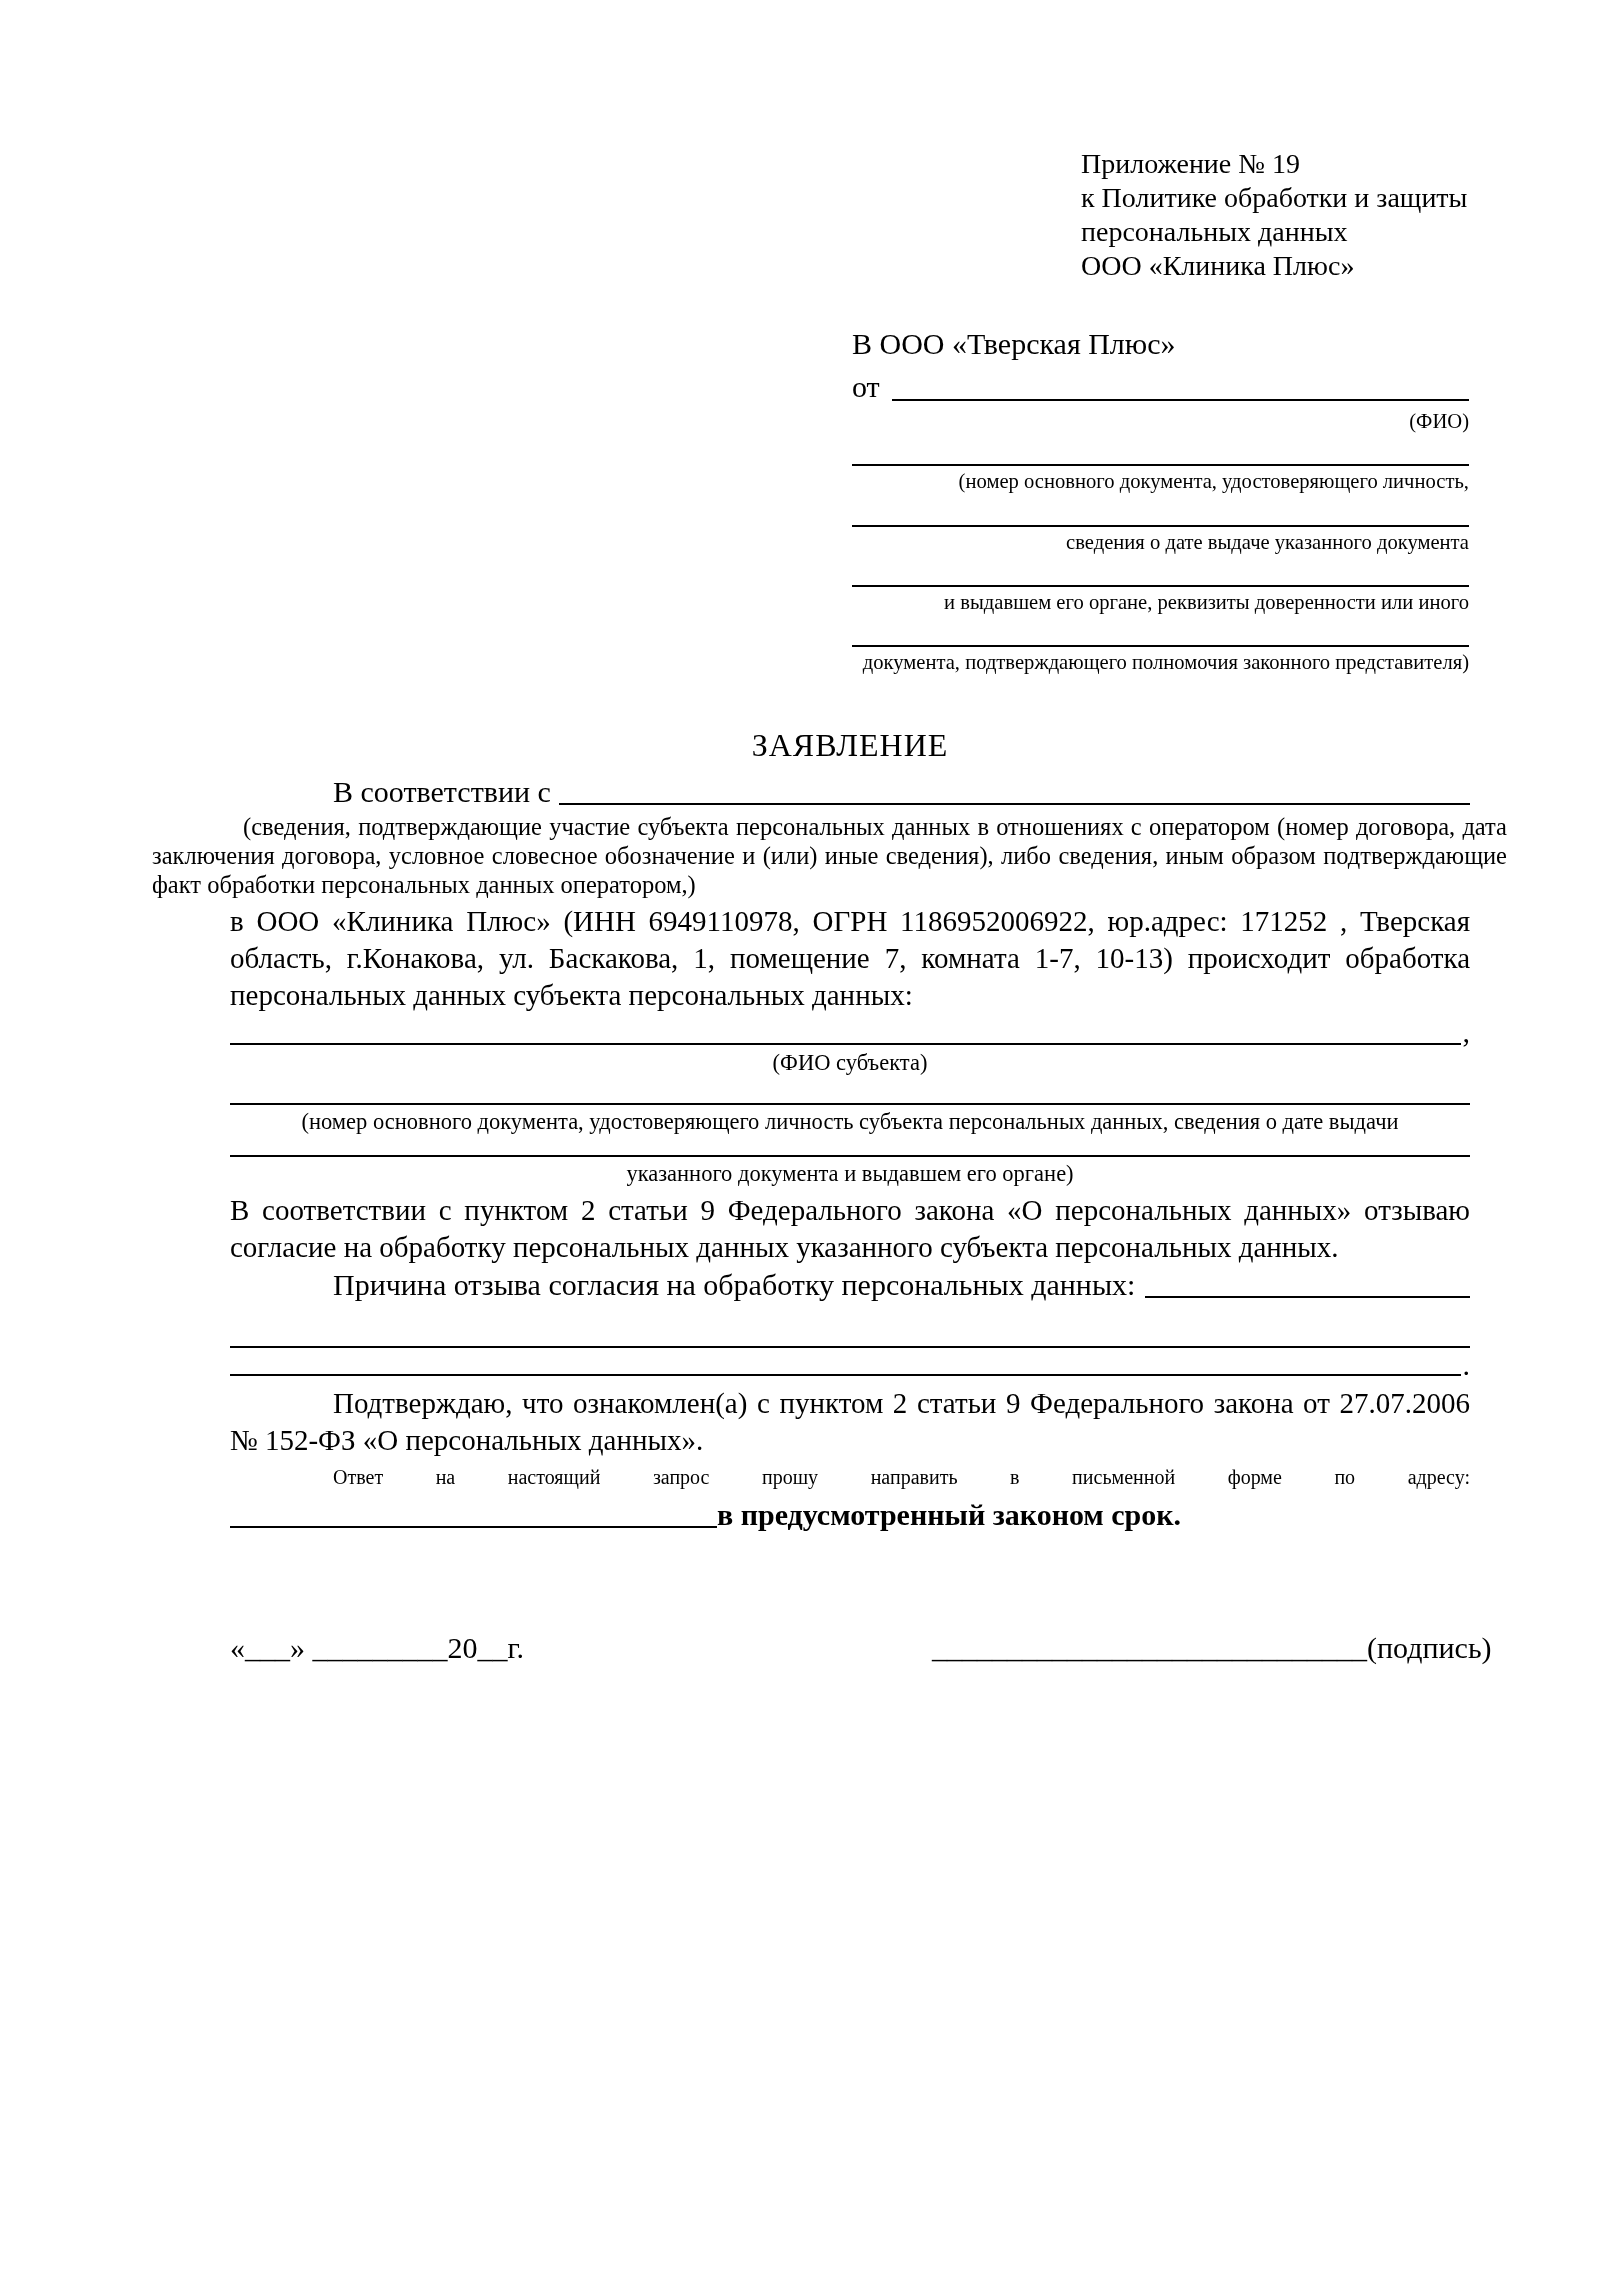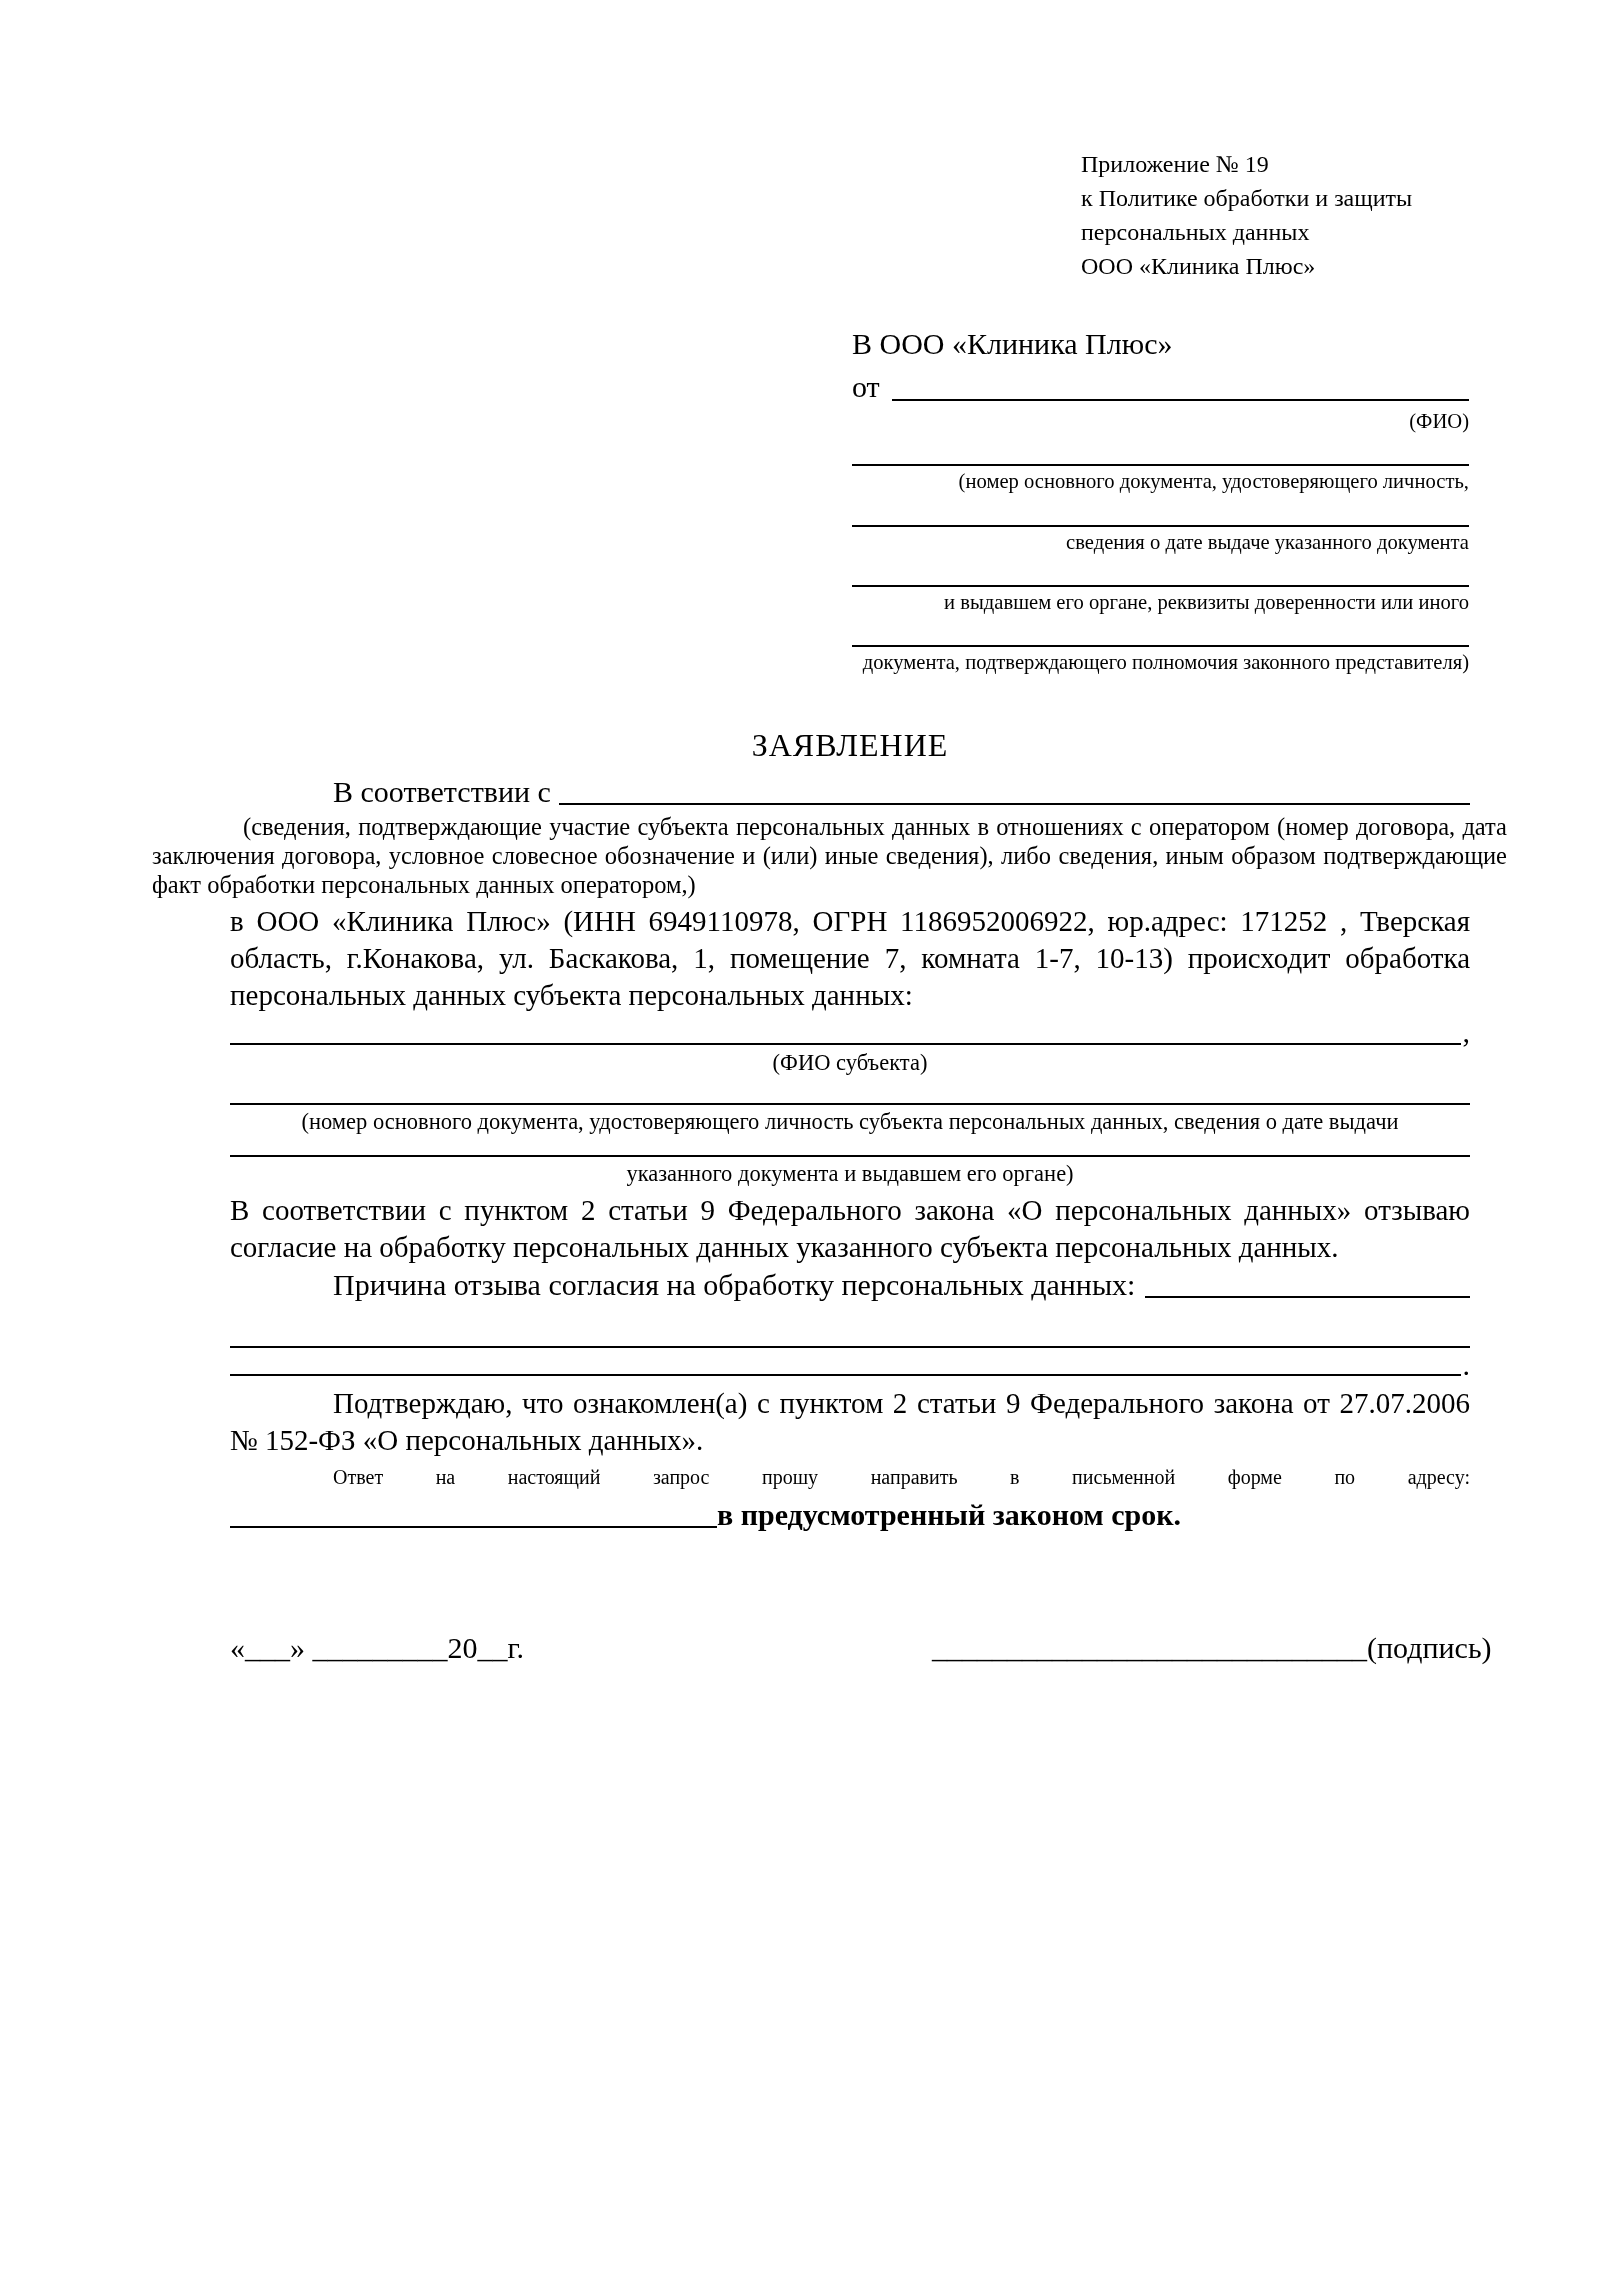--- a/index.html
+++ b/index.html
@@ -2,21 +2,21 @@
 <html><head>
 <meta charset="utf-8">
 <style>
   html,body{margin:0;padding:0;background:#ffffff;}
   .page{
     position:relative;width:1621px;height:2293px;background:#fff;color:#000;
     font-family:"Liberation Serif","DejaVu Serif",serif;
     box-sizing:border-box;padding:0 151px 0 230px;overflow:hidden;
   }
   
-  .header-block{margin:147px 0 0 851px;font-size:24px;line-height:34px;}
+  .header-block{margin:147px 0 0 851px;font-size:28px;line-height:34px;}
   .header-block div{white-space:nowrap;}
   
   .doc-title{margin:116px auto 0;width:1137px;text-align:center;font-weight:bold;font-size:37px;line-height:45px;}
   
   .addr{margin:41px 0 0 622px;width:617px;}
   .addr-to{font-size:30px;line-height:39px;}
   .row{display:flex;align-items:flex-end;}
   .fill{flex:1 1 auto;border-bottom:2.9px solid #000;margin-bottom:4.9px;}
   .addr-from{font-size:30px;line-height:39px;margin-top:3.9px;}
   .addr-from .label{flex:0 0 auto;padding-right:11.8px;}
@@ -59,21 +59,21 @@
 
   <div class="header-block">
     <div>Приложение № 19</div>
     <div>к Политике обработки и защиты</div>
     <div>персональных данных</div>
     <div>ООО «Клиника Плюс»</div>
   </div>
 
 
   <div class="addr">
-    <div class="addr-to">В ООО «Клиника Плюс»</div>
+    <div class="addr-to">В ООО «Тверская Плюс»</div>
     <div class="row addr-from">
       <span class="label">от</span>
       <span class="fill"></span>
     </div>
     <div class="cap cap-fio">(ФИО)</div>
 
     <div class="rule"></div>
     <div class="cap">(номер основного документа, удостоверяющего личность,</div>
     <div class="rule"></div>
     <div class="cap">сведения о дате выдаче указанного документа</div>

